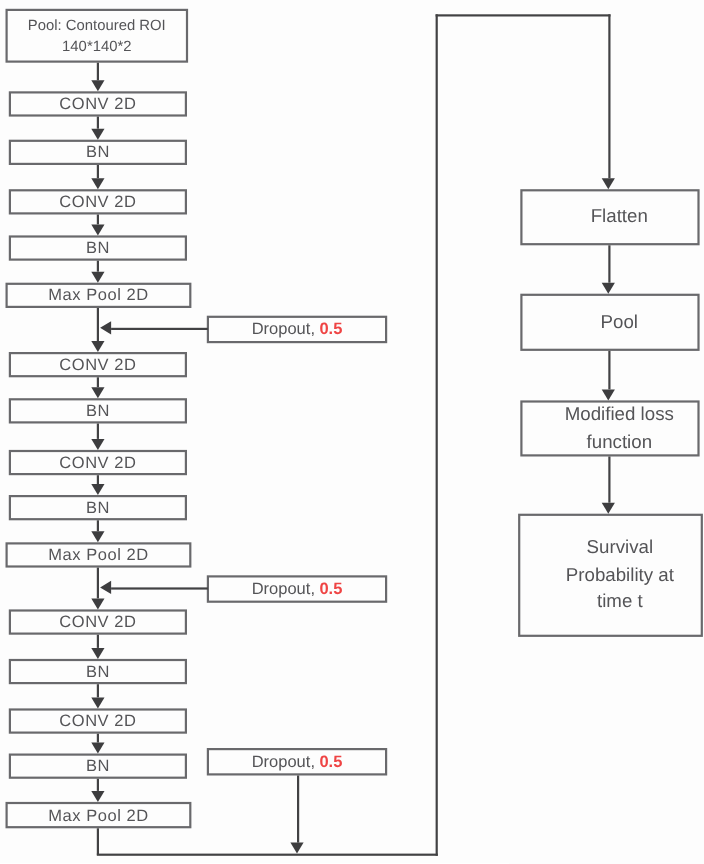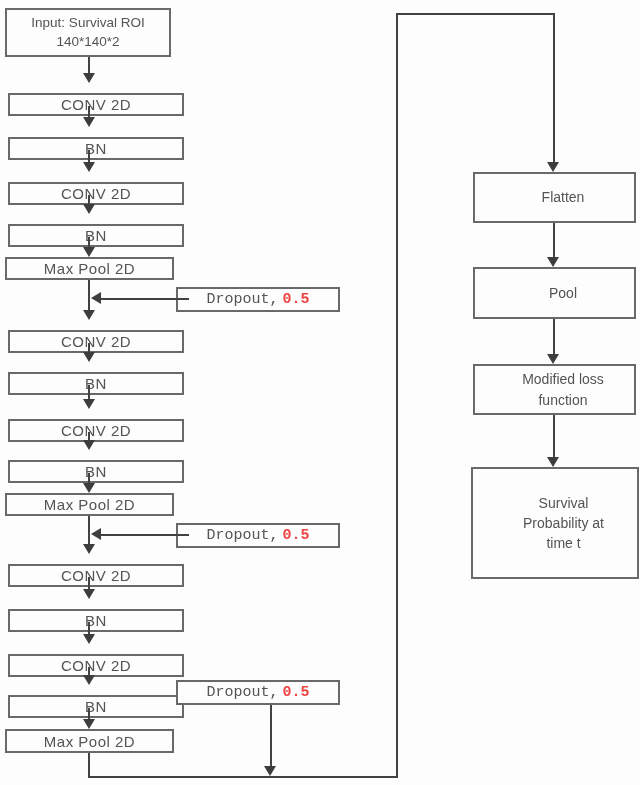--- a/index.html
+++ b/index.html
@@ -4,41 +4,41 @@
 <style>
   html,body{margin:0;padding:0;background:#ffffff;}
   .canvas{
     position:relative;width:640px;height:785px;background:#fdfdfd;overflow:hidden;
     font-family:"Liberation Sans","DejaVu Sans",sans-serif;color:#545457;
   }
   .box{
     position:absolute;box-sizing:border-box;border:2px solid #69696c;background:#fdfdfd;
     display:flex;align-items:center;justify-content:center;text-align:center;
   }
-  .lb{left:8px;width:176px;height:23px;font-size:15px;letter-spacing:.5px;margin-top:10px;}
+  .lb{left:8px;width:162px;height:23px;font-size:15px;letter-spacing:.5px;}
   .mp{left:5px;width:169px;height:23px;font-size:15px;letter-spacing:.5px;}
   .input{left:5px;width:166px;height:49px;font-size:13.5px;line-height:1.4;}
-  .drop{left:176px;width:164px;height:25px;font-size:15px;font-family:Liberation Mono, monospace;}
+  .drop{left:188px;width:164px;height:25px;font-size:15px;}
   .drop .dp{margin-right:4px;}
   .drop .dv{font-weight:bold;color:#ef4444;}
-  .rb{left:473px;width:163px;font-size:14px;line-height:1.45;padding-left:17px;}
+  .rb{left:473px;width:163px;font-size:17px;line-height:1.45;padding-left:17px;}
   .wrap{display:inline-block;width:100px;}
   .vl{position:absolute;width:2px;background:#424244;}
   .hl{position:absolute;height:2px;background:#424244;}
   .ad{position:absolute;width:0;height:0;border-left:6px solid transparent;border-right:6px solid transparent;border-top:10px solid #3d3d3f;}
   .al{position:absolute;width:0;height:0;border-top:6px solid transparent;border-bottom:6px solid transparent;border-right:10px solid #3d3d3f;}
 </style>
 </head>
 <body>
 
 <div class="canvas">
 
   <div class="box input" style="top:8px">
     <div>
-      <div>Input: Survival ROI</div>
+      <div>Pool: Contoured ROI</div>
       <div>140*140*2</div>
     </div>
   </div>
 
   <div class="box lb" style="top:83px">
       <span>CONV 2D</span>
     </div>
   <div class="box lb" style="top:127px">
       <span>BN</span>
     </div>

